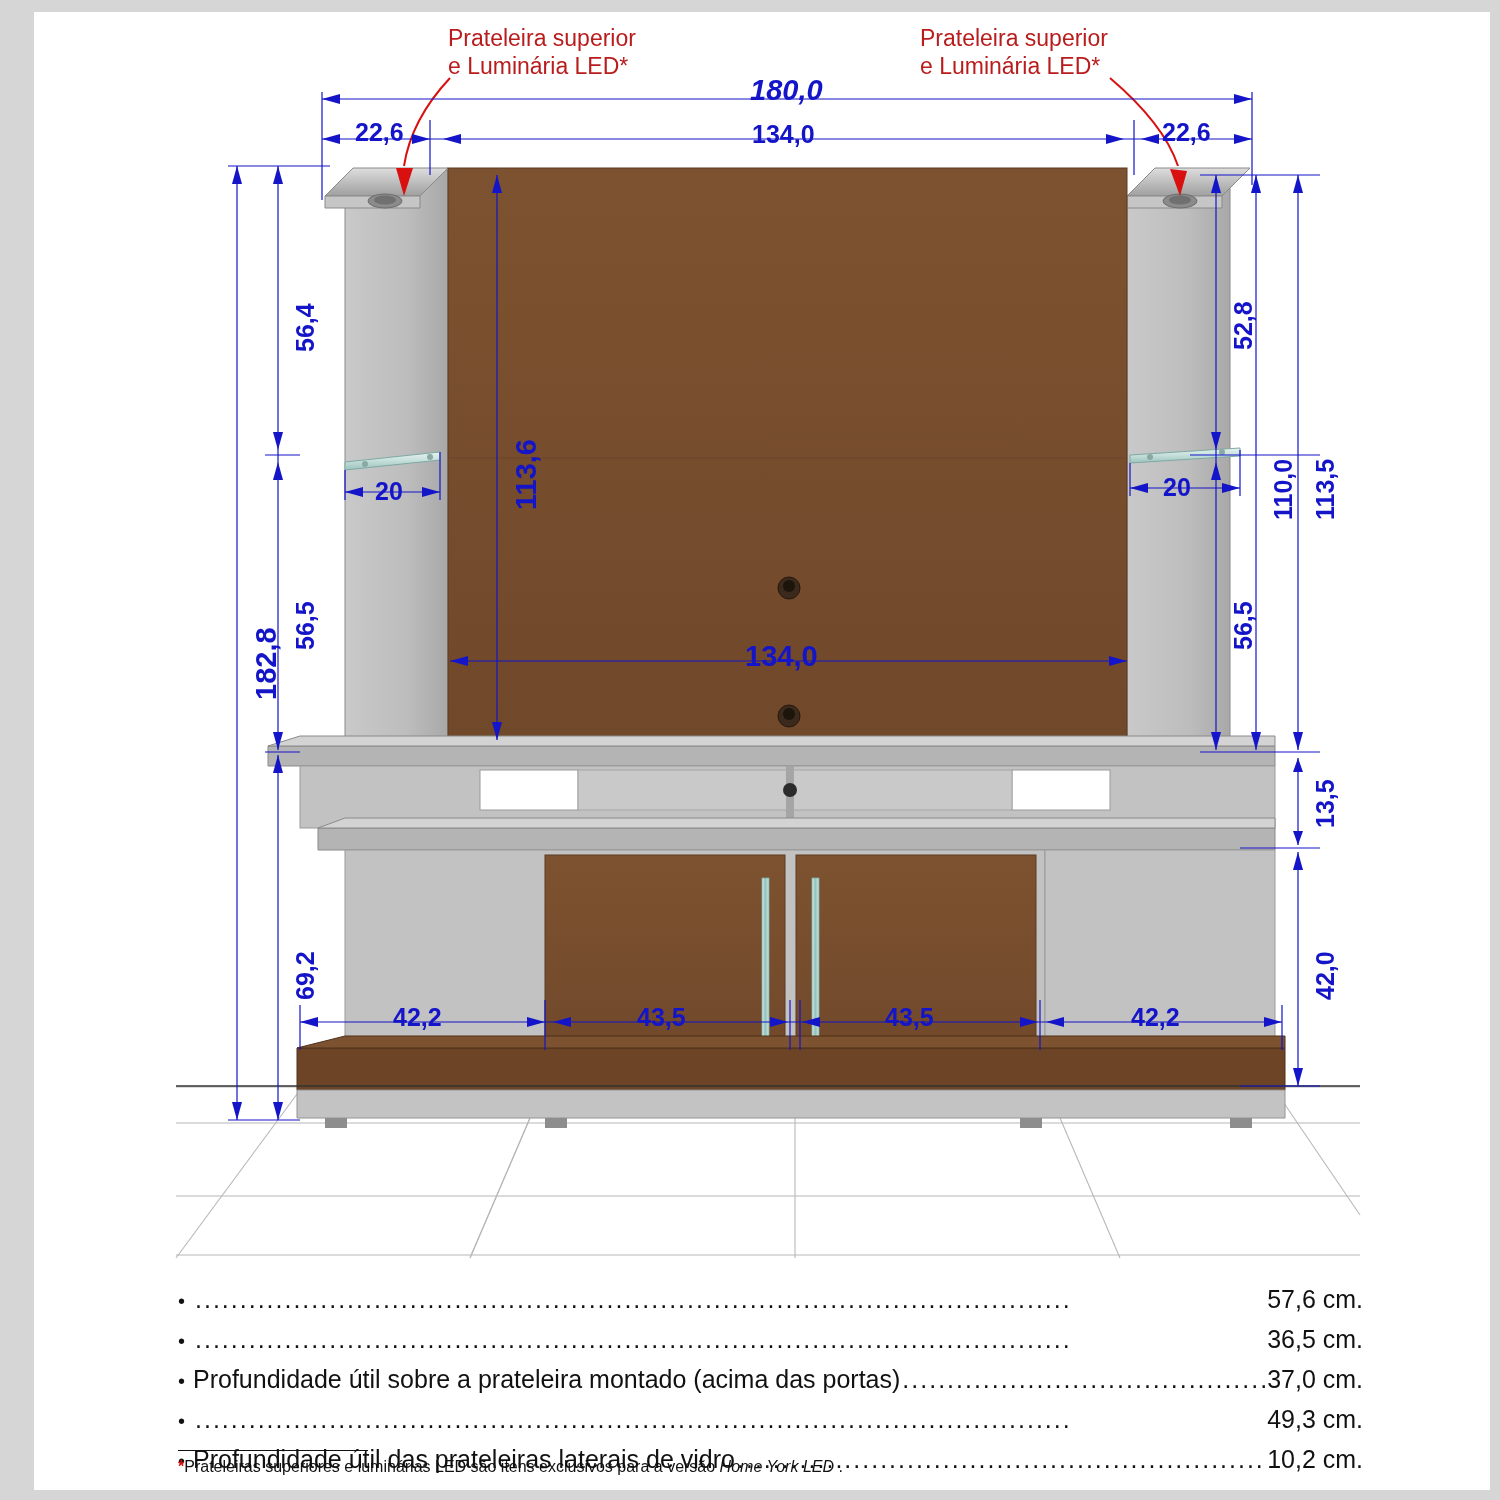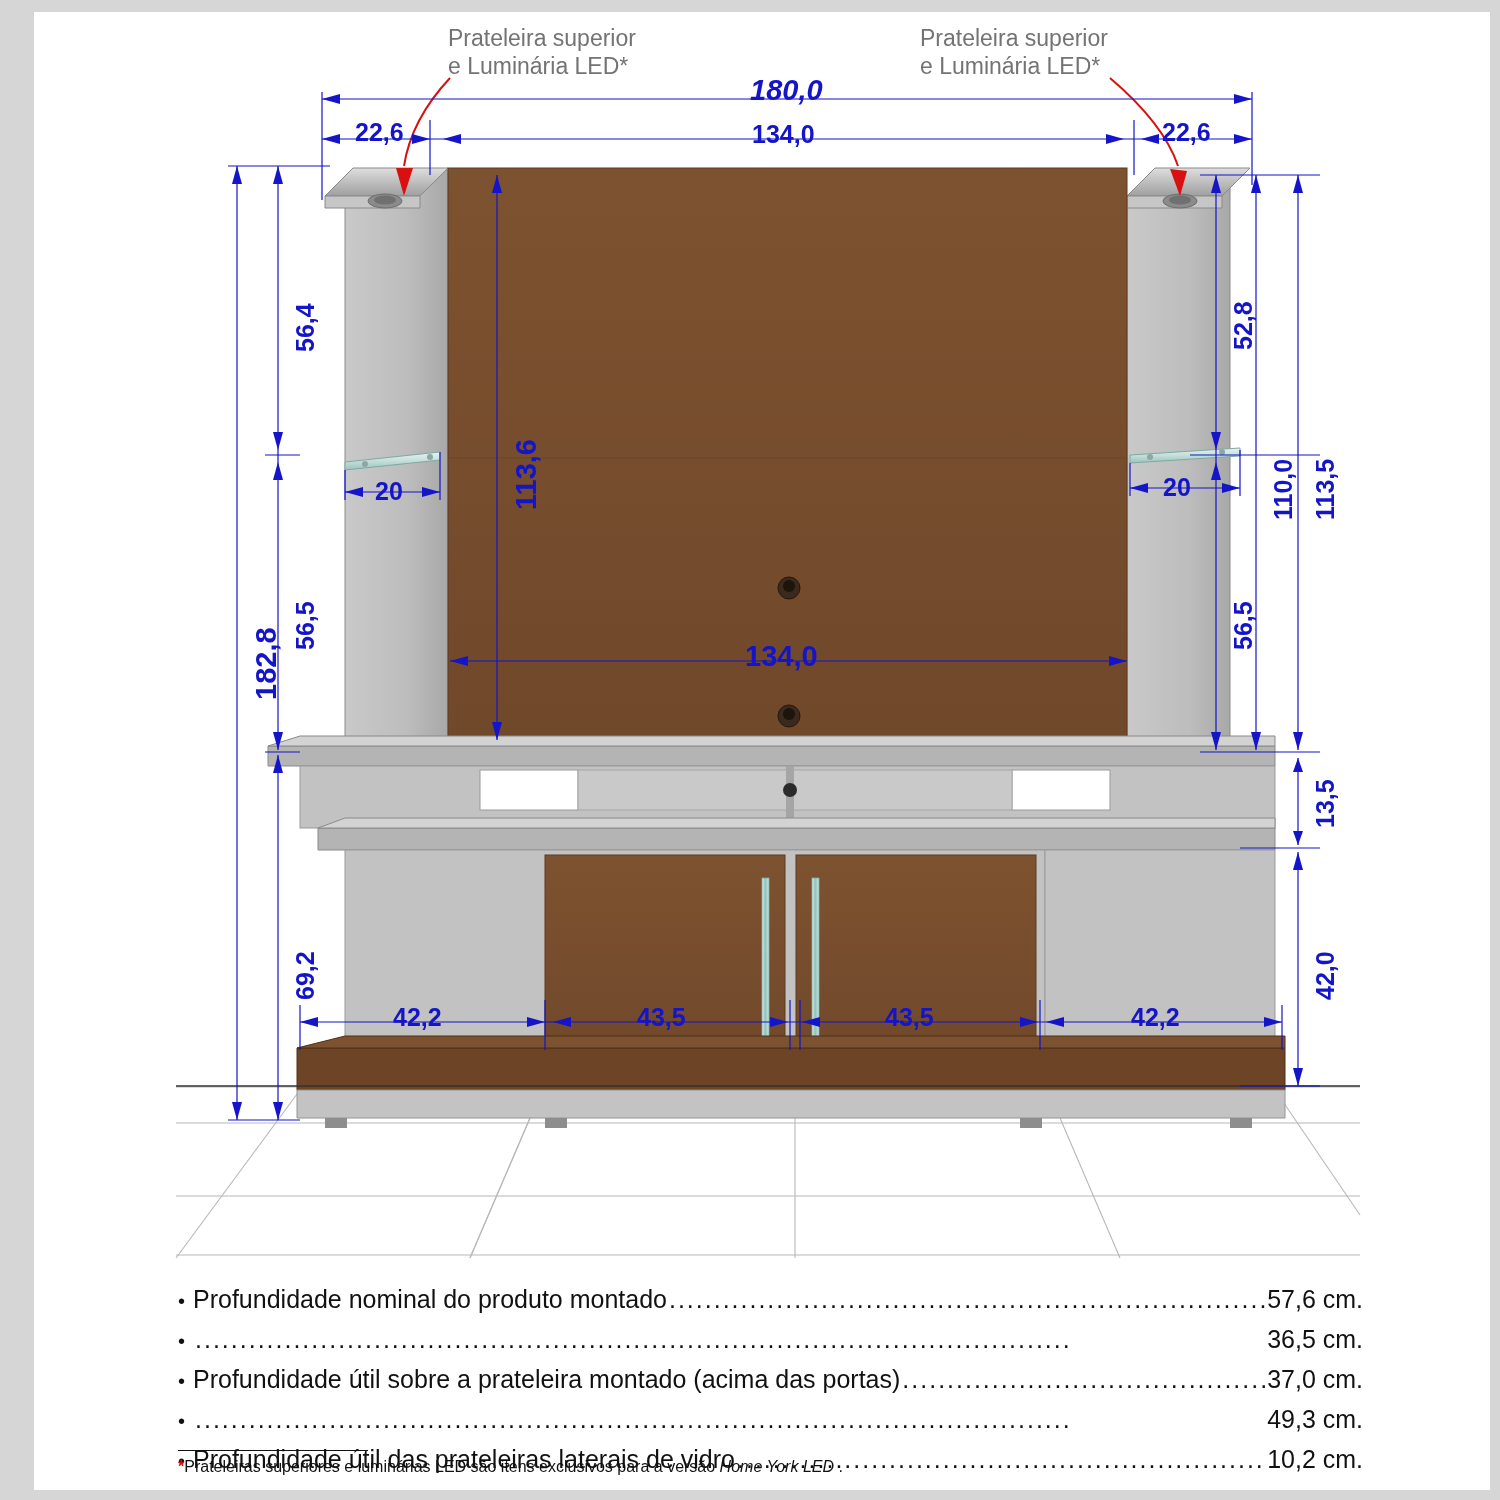--- a/index.html
+++ b/index.html
@@ -51,21 +51,21 @@
   }
   .dim.v {
     transform-origin: 0 0;
     transform: rotate(-90deg);
   }
   .dim.big { font-size: 29px; }
 
   
   .callout {
     position: absolute;
-    color: #737373;
+    color: #b91c1c;
     font-size: 23px;
     line-height: 28px;
     white-space: nowrap;
   }
 
   
   .fdraw { position: absolute; left: 0; top: 0; }
 
   
   .notes {
@@ -392,21 +392,20 @@
   <div class="dim big" style="left:745px; top:640px;">134,0</div>
 
   <div class="dim" style="left:393px; top:1003px;">42,2</div>
   <div class="dim" style="left:637px; top:1003px;">43,5</div>
   <div class="dim" style="left:885px; top:1003px;">43,5</div>
   <div class="dim" style="left:1131px; top:1003px;">42,2</div>
 
   <div class="notes">
     <div class="note-row">
       <span class="bullet">•</span>
-      <span class="note-txt">Profundidade nominal do produto montado</span>
       <span class="dots">..................................................................................................</span>
       <span class="note-val">57,6 cm.</span>
     </div>
     <div class="note-row">
       <span class="bullet">•</span>
       <span class="dots">..................................................................................................</span>
       <span class="note-val">36,5 cm.</span>
     </div>
     <div class="note-row">
       <span class="bullet">•</span>

